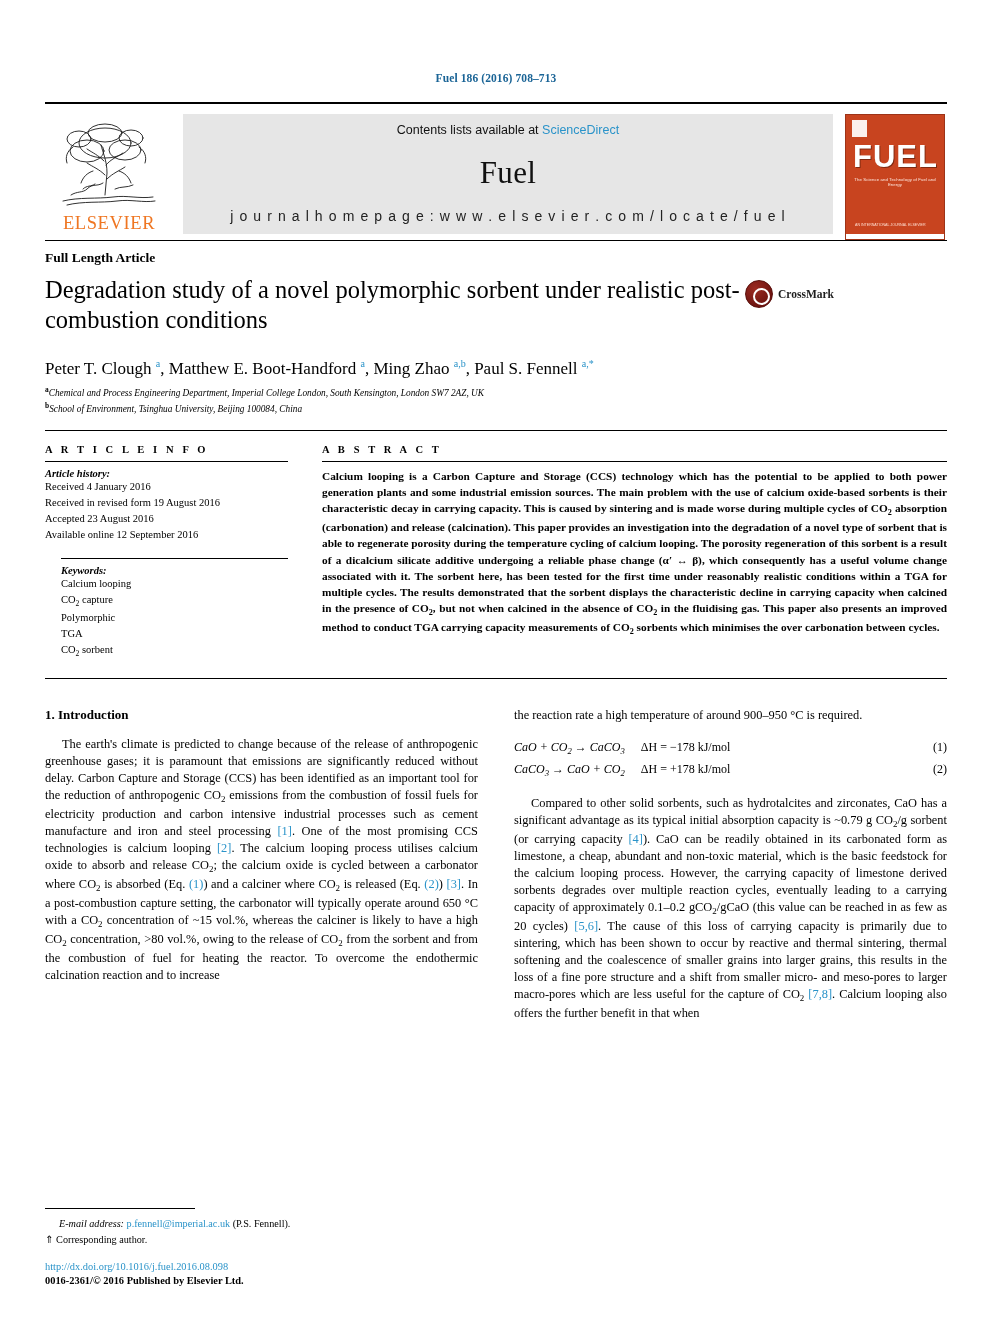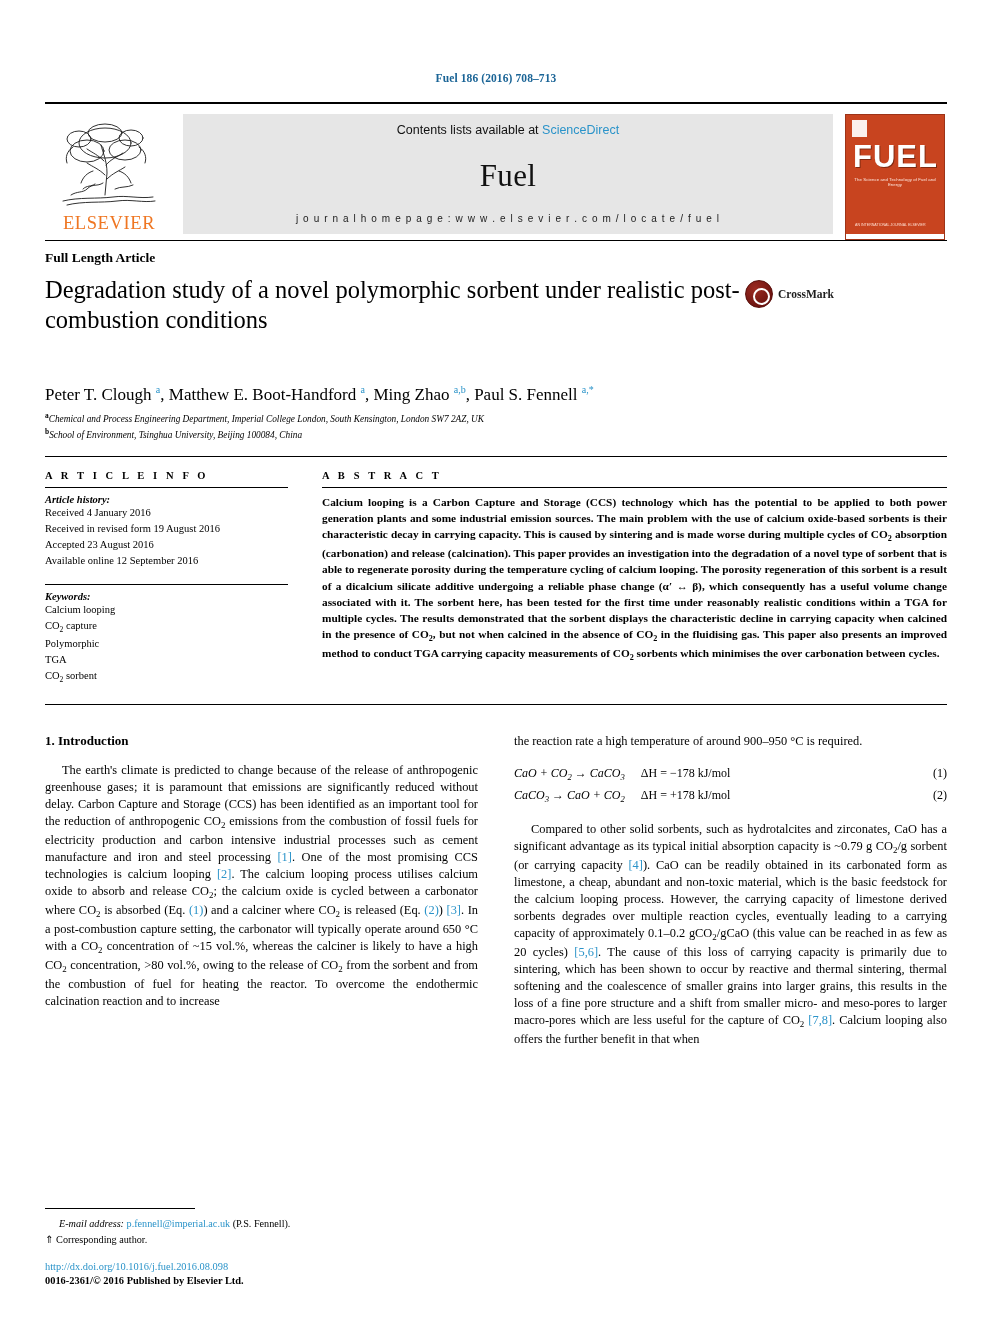--- a/index.html
+++ b/index.html
@@ -72,21 +72,21 @@
   .banner-top .sd { color: #2a93c9; }
   .banner-title {
     font-family: "Liberation Serif", serif;
     font-size: 31px;
     line-height: 1;
     color: #111;
     letter-spacing: .3px;
   }
   .banner-bottom {
     font-family: "Liberation Sans", sans-serif;
-    font-size: 10px;
+    font-size: 14px;
     letter-spacing: 1.1px;
     color: #222;
   }
   .cover {
     flex: 0 0 104px;
     width: 104px;
     background: #ffffff;
     display: flex;
     align-items: flex-start;
     justify-content: center;
@@ -176,21 +176,21 @@
   }
   .crossmark-word {
     font-family: "Liberation Serif", serif;
     font-weight: bold;
     font-size: 11.5px;
     color: #1d1d1d;
   }
   .authors {
     font-family: "Liberation Serif", serif;
     font-size: 17px;
-    margin-top: 33px;
+    margin-top: 7px;
     line-height: 1.25;
   }
   .authors sup { color: #2a93c9; font-size: 10px; }
   .affil {
     font-family: "Liberation Serif", serif;
     font-style: italic;
     font-size: 9.3px;
     line-height: 1.45;
     margin-top: 6px;
   }
@@ -212,21 +212,21 @@
     font-family: "Liberation Serif", serif;
     font-style: italic;
     font-weight: bold;
     font-size: 10.5px;
   }
   .hist-line, .kw-line {
     font-family: "Liberation Serif", serif;
     font-size: 10.5px;
     line-height: 1.55;
   }
-  .kw-block { margin-top: 14px; }
+  .kw-block { margin-top: 14px; margin-left: 16px; }
   .kw-rule { border-top: 1px solid #000; margin-bottom: 6px; }
   .abstract-body {
     font-family: "Liberation Serif", serif;
     font-size: 11.3px;
     line-height: 1.44;
     text-align: justify;
     font-weight: bold;
   }
   .copyright {
     text-align: right;

